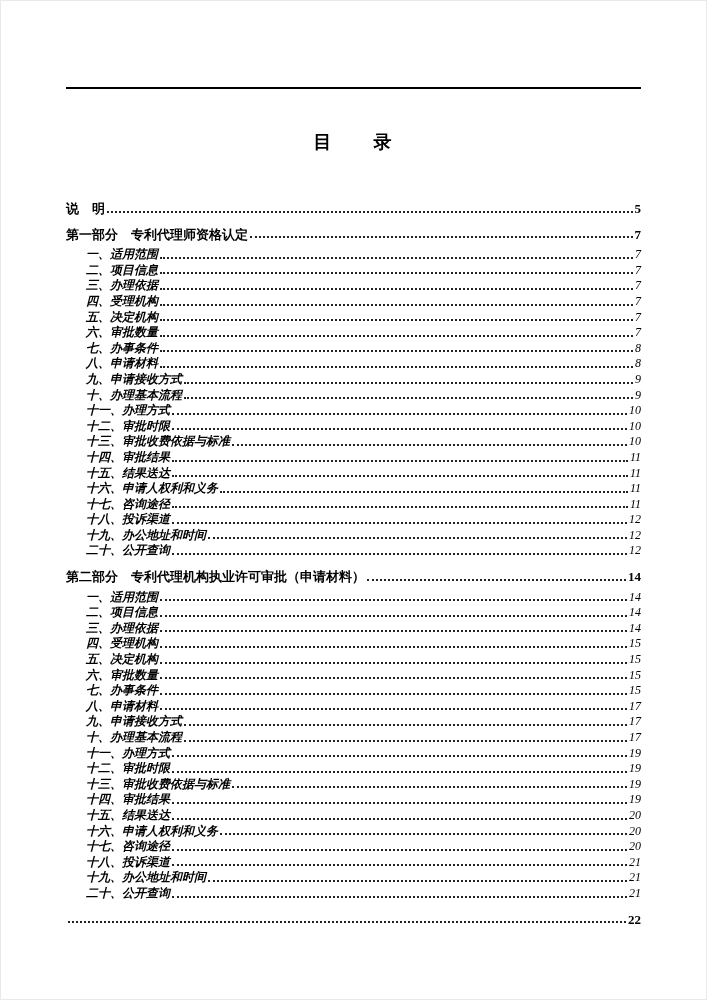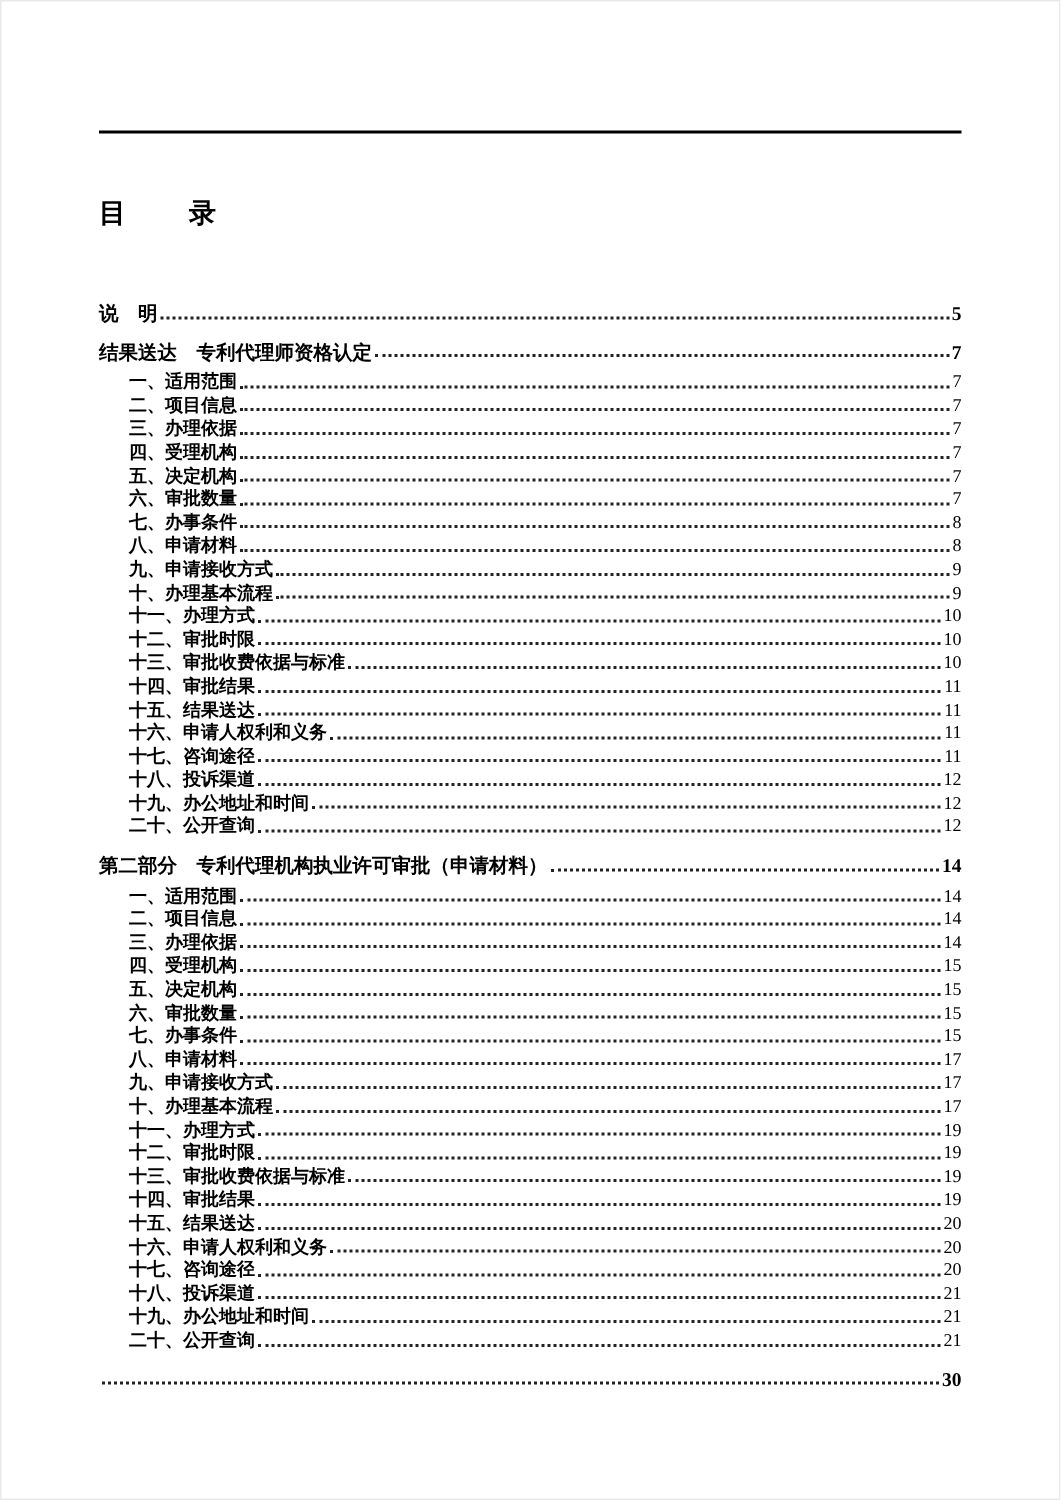--- a/index.html
+++ b/index.html
@@ -19,40 +19,41 @@
     padding: 87px 66px 0 66px;
     box-shadow: inset 0 0 0 1px #e9e9e9;
     overflow: hidden;
   }
   .header-rule {
     border: none;
     border-top: 2px solid #000;
     margin: 0;
   }
   .doc-title {
-    text-align: left;
+    text-align: center;
     font-size: 18px;
     font-weight: bold;
     margin: 42px 0 0 0;
     letter-spacing: 2px;
     line-height: 22px;
   }
   .toc {
     margin-top: 48px;
   }
   .toc-row {
     display: flex;
     align-items: center;
     font-size: 12px;
     line-height: 15.6px;
     font-weight: bold;
     white-space: nowrap;
   }
   .toc-row.level-1 {
     padding-left: 20px;
+    font-style: italic;
   }
   .toc-row.section {
     font-size: 13px;
     margin: 10px 0 5px 0;
   }
   .toc-label {
     flex: 0 0 auto;
   }
   .toc-dots {
     flex: 1 1 auto;
@@ -79,21 +80,21 @@
   <hr class="header-rule">
   <h1 class="doc-title">目　　录</h1>
   <div class="toc" id="toc">
   <div class="toc-row level-0 section">
     <span class="toc-label">说　明</span>
     <span class="toc-dots"></span>
     <span class="toc-page">5</span>
   </div>
 
   <div class="toc-row level-0 section">
-    <span class="toc-label">结果送达　专利代理师资格认定</span>
+    <span class="toc-label">第一部分　专利代理师资格认定</span>
     <span class="toc-dots"></span>
     <span class="toc-page">7</span>
   </div>
 
   <div class="toc-row level-1">
     <span class="toc-label">一、适用范围</span>
     <span class="toc-dots"></span>
     <span class="toc-page">7</span>
   </div>
 
@@ -332,16 +333,16 @@
   </div>
 
   <div class="toc-row level-1">
     <span class="toc-label">二十、公开查询</span>
     <span class="toc-dots"></span>
     <span class="toc-page">21</span>
   </div>
 
   <div class="toc-row level-0 section">
     <span class="toc-dots"></span>
-    <span class="toc-page">30</span>
+    <span class="toc-page">22</span>
   </div>
 </div>
 </div>
 
 </body></html>

